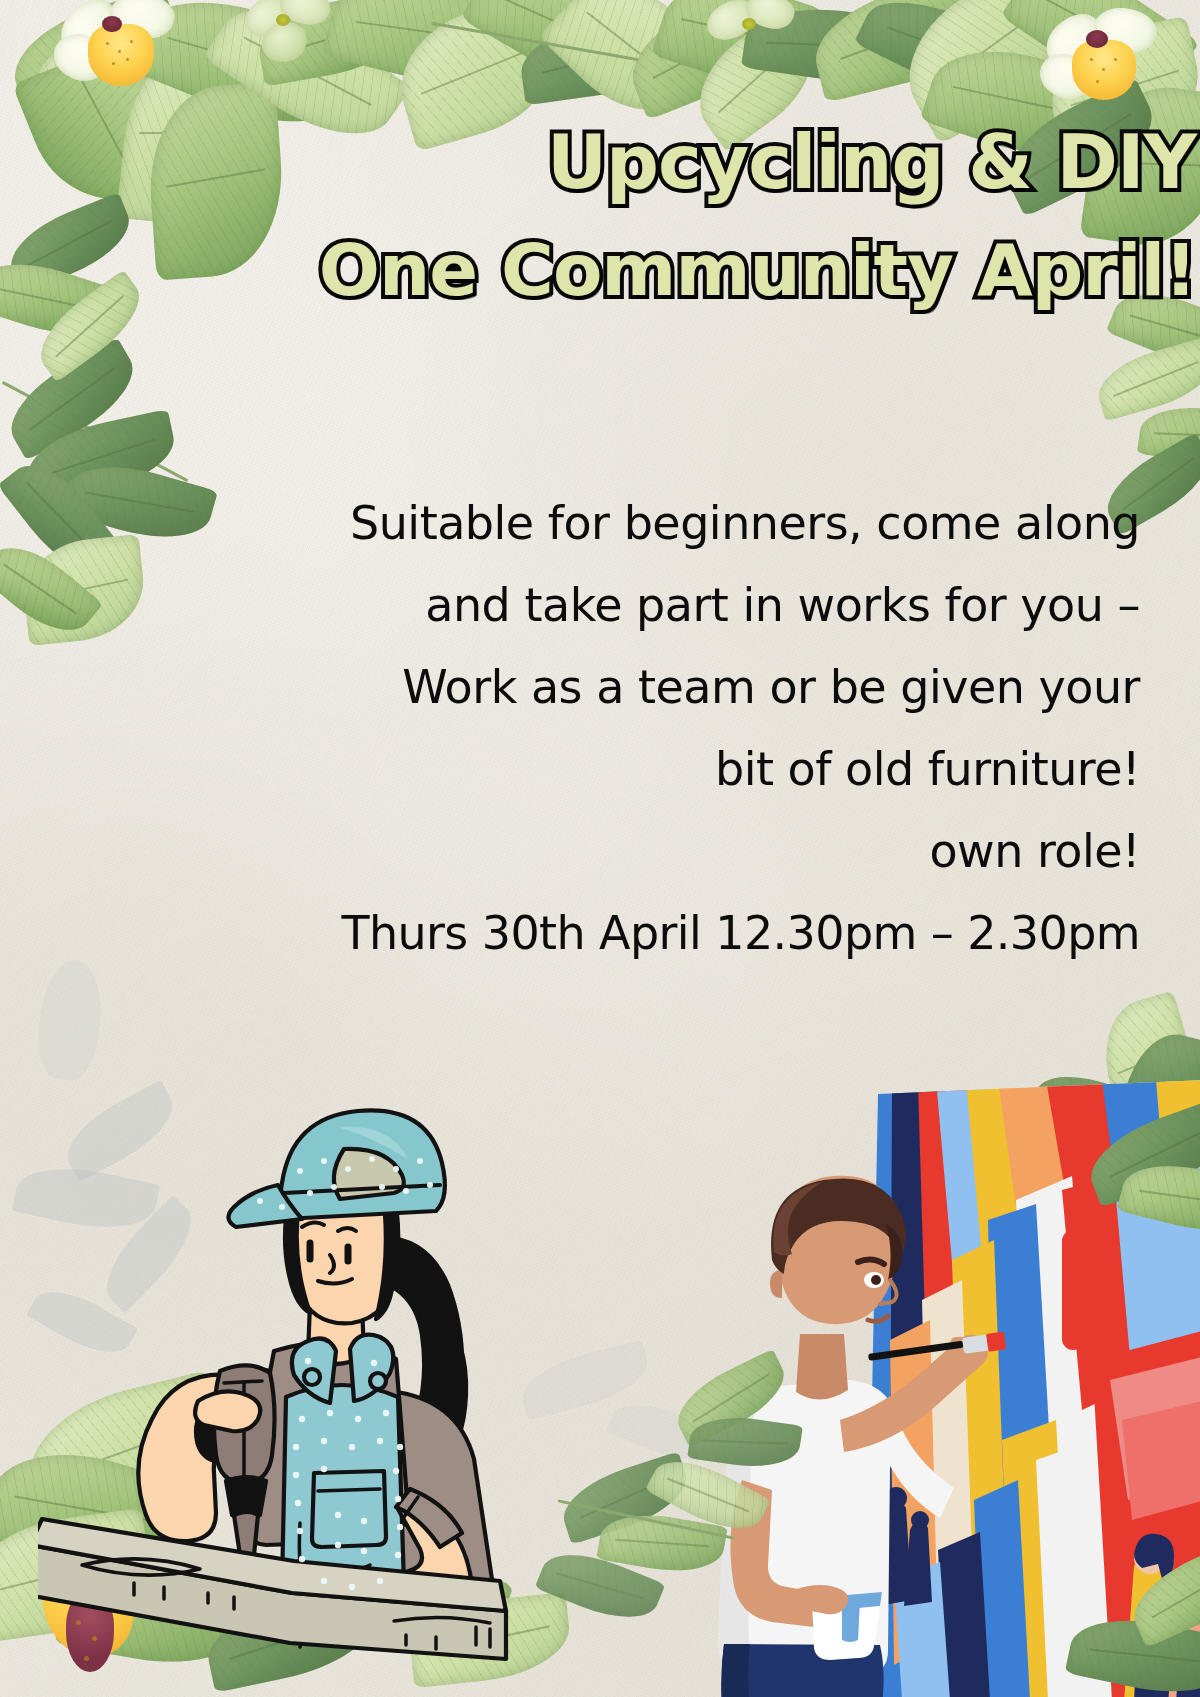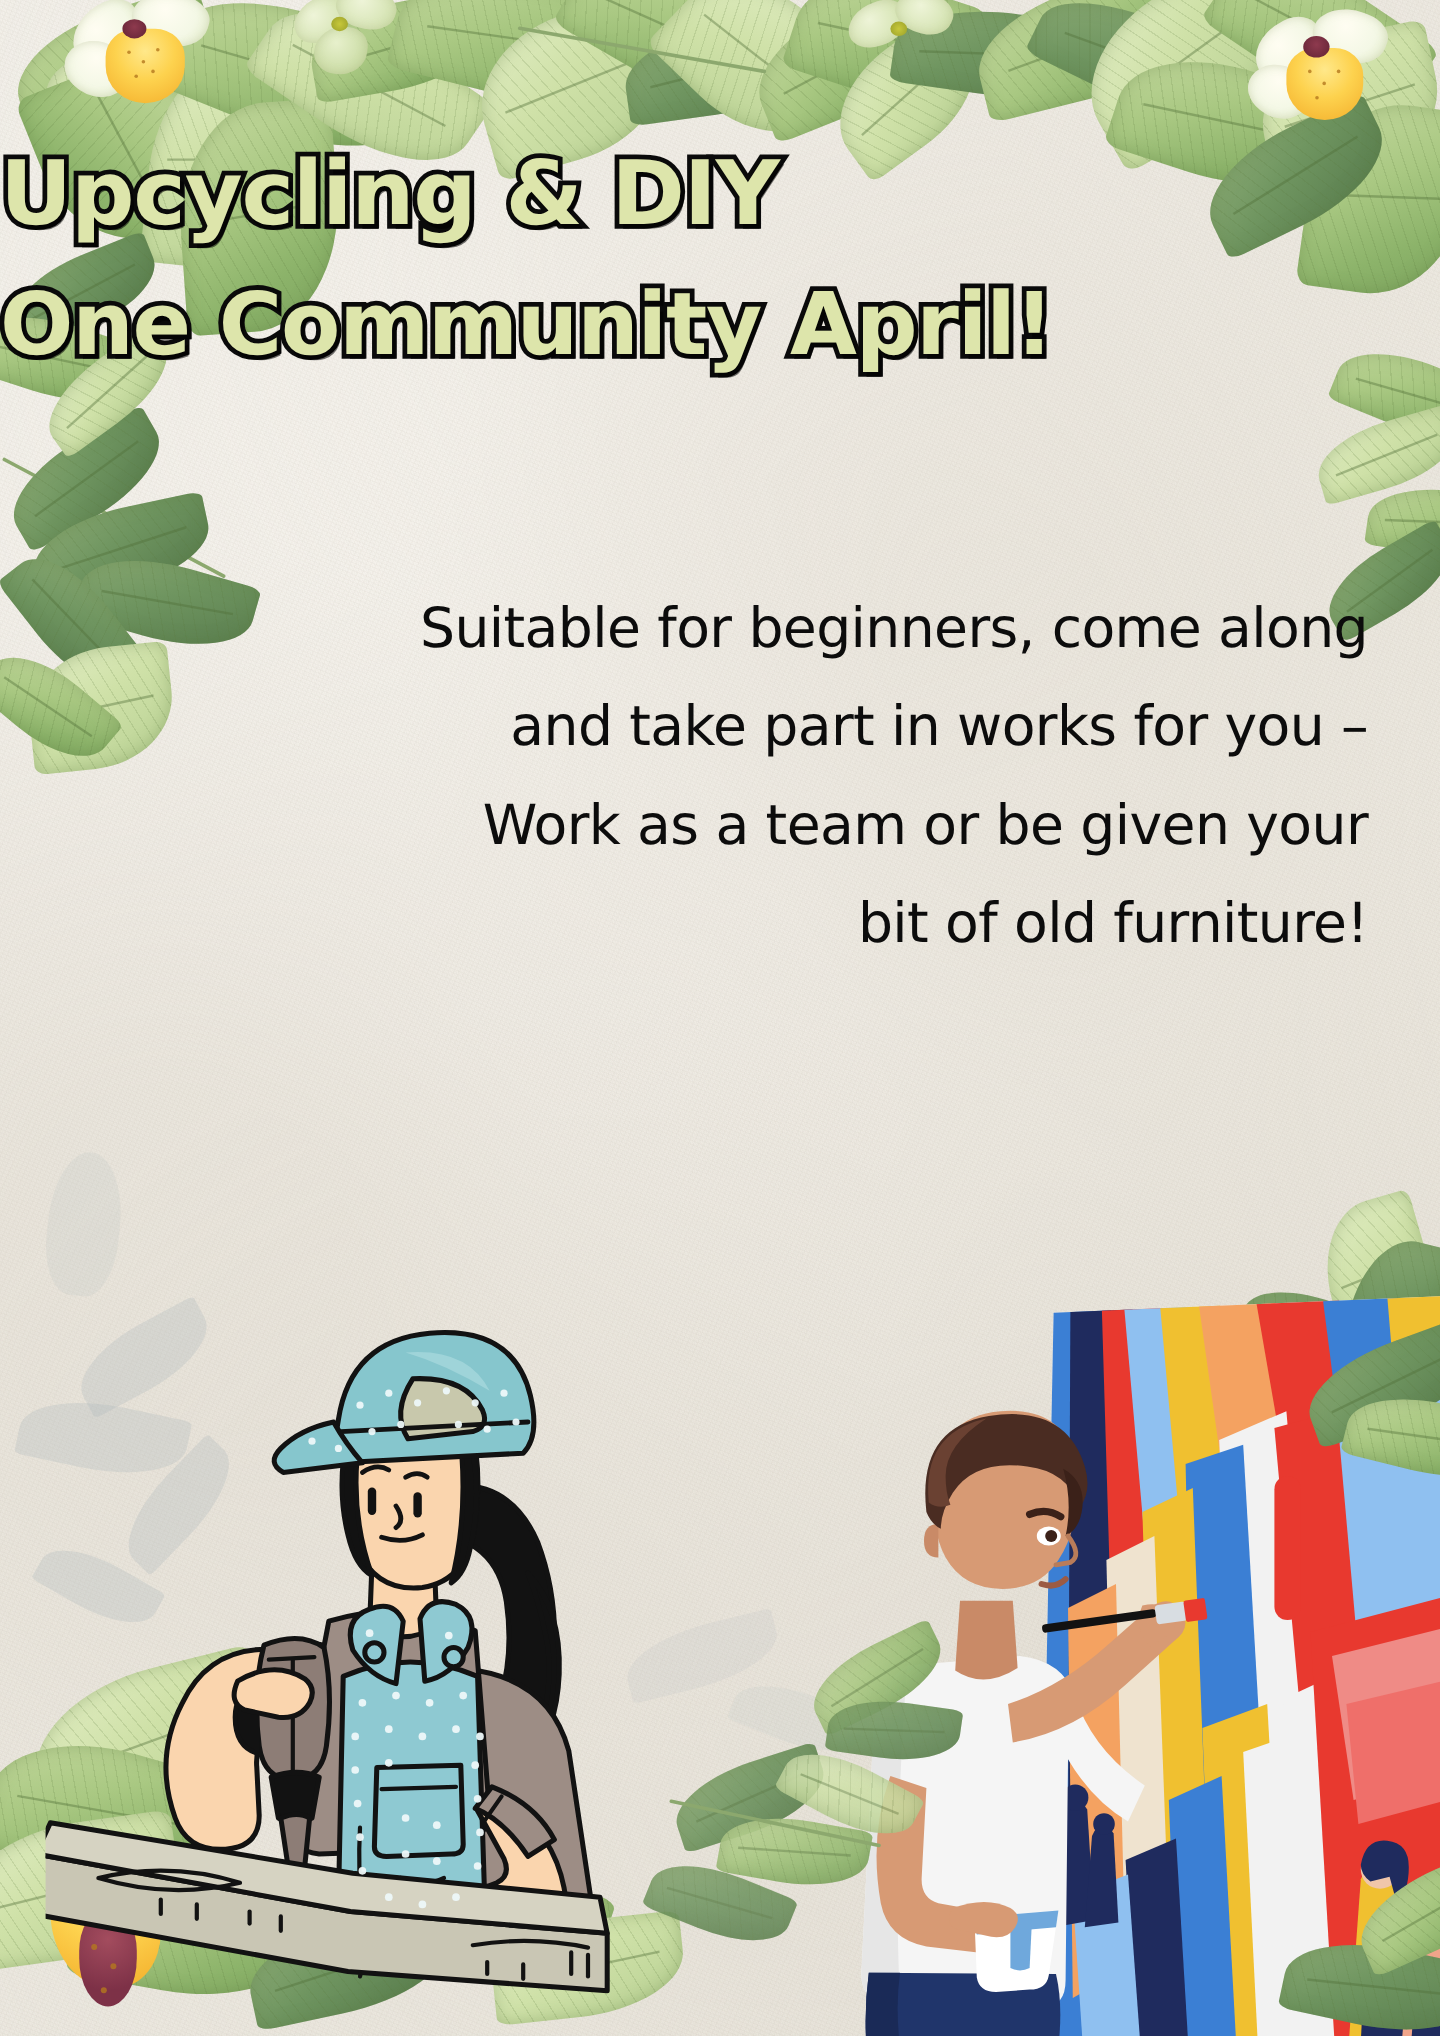--- a/index.html
+++ b/index.html
@@ -92,21 +92,21 @@
   }
   .orchid .col{
     position:absolute;border-radius:50%;
     background:radial-gradient(circle at 50% 40%, #8e3a4e 0%, #6f2a3c 70%);
   }
 
   
   .headline{
     position:absolute;
     left:0; right:4px; top:108px;
-    text-align:left;
+    text-align:right;
     z-index:6;
     pointer-events:none;
   }
   .headline .hl-line{
     display:block;
     font-family:"DejaVu Sans", sans-serif;
     font-weight:700;
     font-size:74px;
     line-height:108px;
     letter-spacing:-1px;
@@ -268,20 +268,22 @@
   <div class="headline">
     <span class="hl-line l1">Upcycling &amp; DIY</span>
     <span class="hl-line l3">One Community April!</span>
   </div>
 
   <div class="body-copy">
     <span class="bl">Suitable for beginners, come along</span>
     <span class="bl">and take part in works for you –</span>
     <span class="bl">Work as a team or be given your</span>
     <span class="bl">bit of old furniture!</span>
+    <span class="bl">own role!</span>
+    <span class="bl date">Thurs 30th April 12.30pm – 2.30pm</span>
   </div>
 
   <div class="mural">
     <svg width="340" height="620" viewBox="0 0 340 620" preserveAspectRatio="none" aria-hidden="true">
       <defs>
         <clipPath id="muralClip">
             <polygon points="12,14 340,0 340,620 0,620"></polygon>
           </clipPath>
       </defs>
       <g clip-path="url(#muralClip)">

